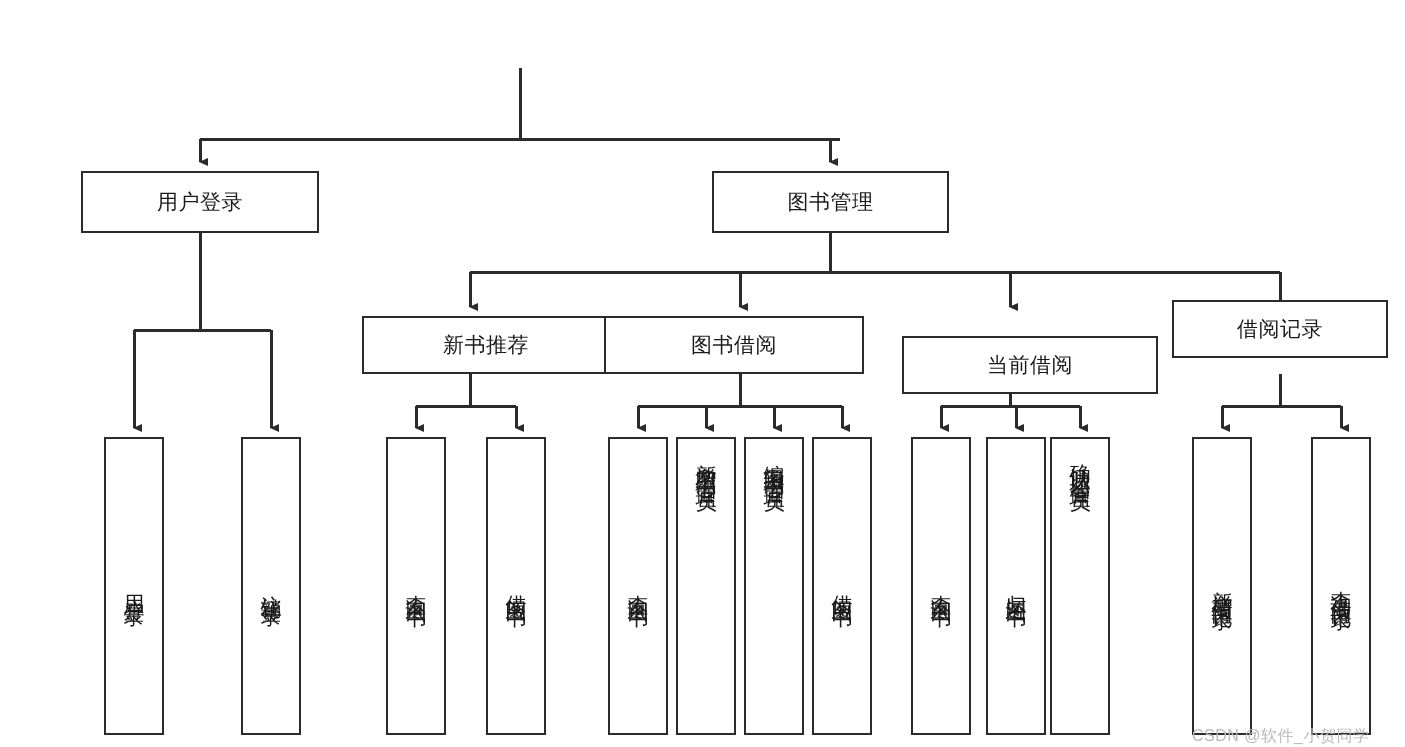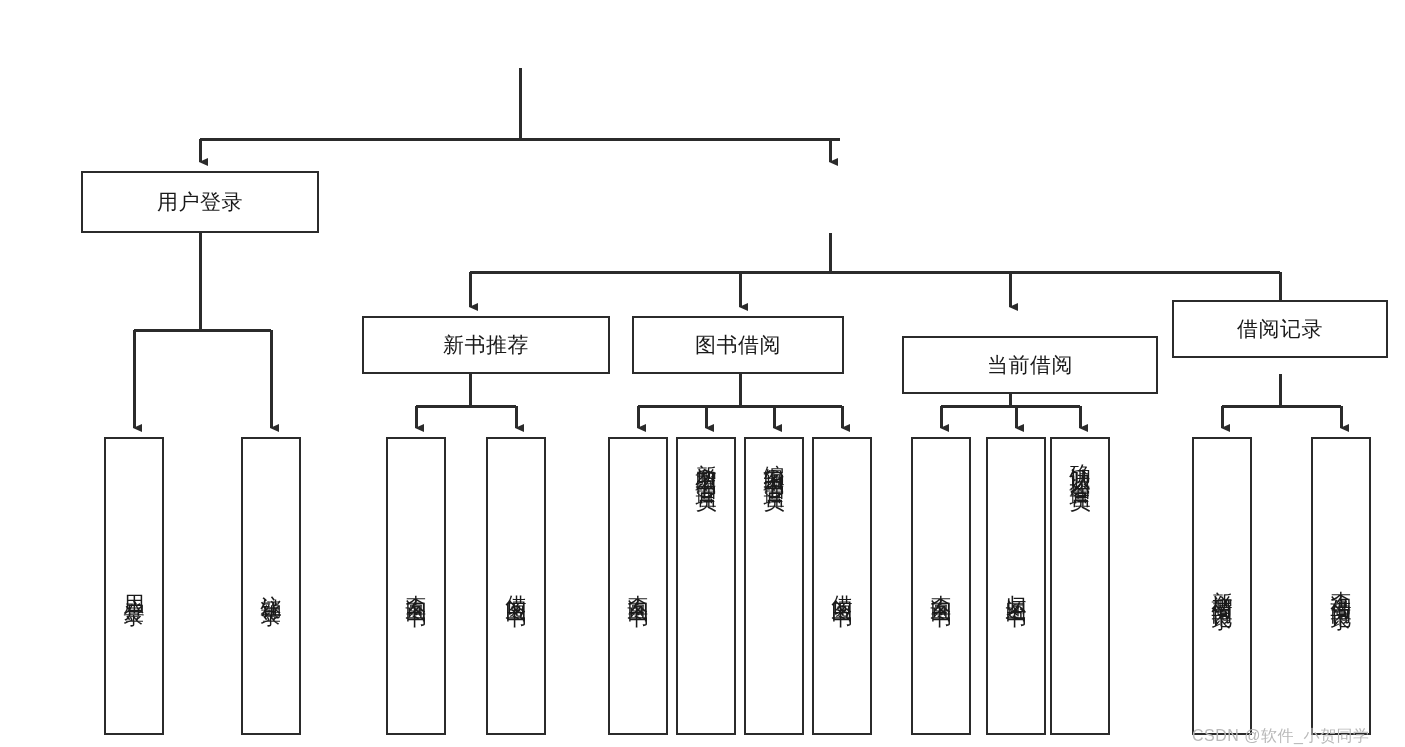--- a/index.html
+++ b/index.html
@@ -124,25 +124,28 @@
       <path d="M1222,406 L1341,406"></path>
       <path d="M1222,406 L1222,428" marker-end="url(#arrow)"></path>
       <path d="M1341,406 L1341,428" marker-end="url(#arrow)"></path>
     </g>
   </svg>
 
 
   <div class="node horiz" style="left:81px; top:171px; width:238px; height:62px;">
     <span class="node-label">用户登录</span>
   </div>
+  <div class="node horiz" style="left:712px; top:171px; width:237px; height:62px;">
+    <span class="node-label">图书管理</span>
+  </div>
 
   <div class="node horiz" style="left:362px; top:316px; width:248px; height:58px;">
     <span class="node-label">新书推荐</span>
   </div>
-  <div class="node horiz" style="left:632px; top:316px; width:212px; height:58px;">
+  <div class="node horiz" style="left:604px; top:316px; width:260px; height:58px;">
     <span class="node-label">图书借阅</span>
   </div>
   <div class="node horiz" style="left:902px; top:336px; width:256px; height:58px;">
     <span class="node-label">当前借阅</span>
   </div>
   <div class="node horiz" style="left:1172px; top:300px; width:216px; height:58px;">
     <span class="node-label">借阅记录</span>
   </div>
 
   <div class="node vert centered" style="left:104px; top:437px; width:60px; height:298px;">

